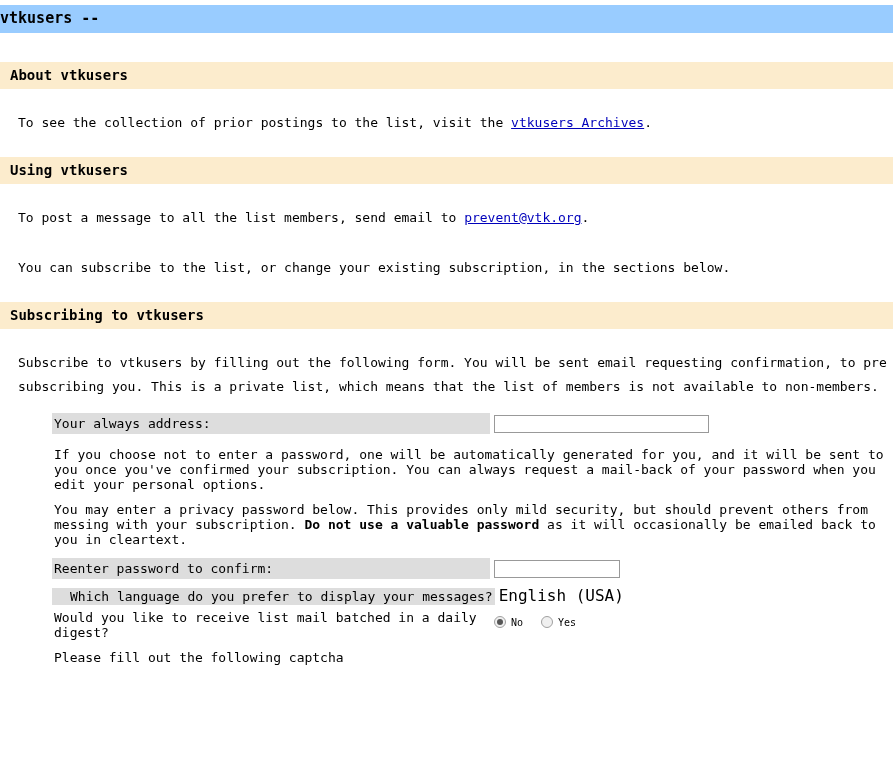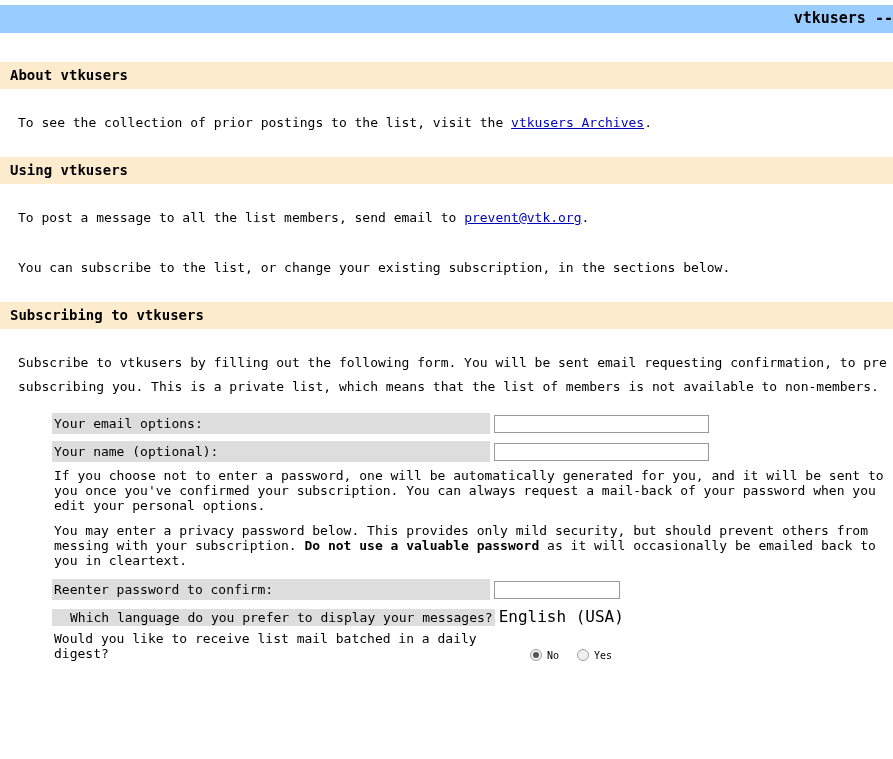--- a/index.html
+++ b/index.html
@@ -22,21 +22,21 @@
     background: #99ccff;
     height: 28px;
     margin: 5px 0 0 0;
     position: relative;
   }
   .title-bar-text {
     position: absolute;
     left: 0;
     right: 0;
     top: 4px;
-    text-align: right;
+    text-align: left;
     font-family: "DejaVu Sans Mono", "Liberation Mono", monospace;
     font-size: 15px;
     font-weight: bold;
     color: #000000;
     letter-spacing: 0px;
   }
 
   
   .section-head {
     background: #fceccd;
@@ -126,23 +126,22 @@
   }
   .lang-value {
     display: inline-block;
     padding-left: 4px;
     font-size: 16px;
   }
 
   
   .digest-row {
     display: flex;
-    align-items: flex-end;
+    align-items: flex-start;
     padding-top: 5px;
-    gap: 36px;
   }
   .digest-q {
     width: 440px;
     line-height: 15px;
     font-size: 13px;
     padding-left: 2px;
   }
   .digest-opts {
     display: flex;
     align-items: center;
@@ -219,34 +218,28 @@
 
 <div class="spacer-md"></div>
 
 <div class="para">Subscribe to vtkusers by filling out the following form. You will be sent email requesting confirmation, to pre</div>
 <div class="para">subscribing you. This is a private list, which means that the list of members is not available to non-members.</div>
 
 <div class="form-wrap">
   <table class="form-table">
     <tbody>
         <tr>
-      <td class="label-cell">Your email options:</td>
+      <td class="label-cell">Your always address:</td>
       <td class="field-cell">
         <input class="txtbox wide" type="text" value="" style="">
       </td>
     </tr>
     <tr>
       <td class="spacer-row"></td>
       <td class="spacer-row"></td>
-    </tr>
-    <tr>
-      <td class="label-cell">Your name (optional):</td>
-      <td class="field-cell">
-        <input class="txtbox wide" type="text" value="" style="">
-      </td>
     </tr>
   </tbody>
     </table>
 
   <p class="form-note">If you choose not to enter a password, one will be automatically generated for you, and it will be sent to you once you've confirmed your subscription. You can always request a mail-back of your password when you edit your personal options.</p>
 
   <p class="form-note"><span>You may enter a privacy password below. This provides only mild security, but should prevent others from messing with your subscription. </span><b>Do not use a valuable password</b><span> as it will occasionally be emailed back to you in cleartext.</span></p>
 
   <table class="form-table">
     <tbody>
@@ -270,14 +263,15 @@
   <div class="digest-row">
     <div class="digest-q">Would you like to receive list mail batched in a daily digest?</div>
     <div class="digest-opts">
       <span class="radio checked"></span>
       <span class="radio-text">No</span>
       <span class="radio"></span>
       <span class="radio-text">Yes</span>
     </div>
   </div>
 
+  <div class="captcha-line">Please fill out the following captcha</div>
   <div class="captcha-slot"></div>
 </div>
 
 </body></html>

